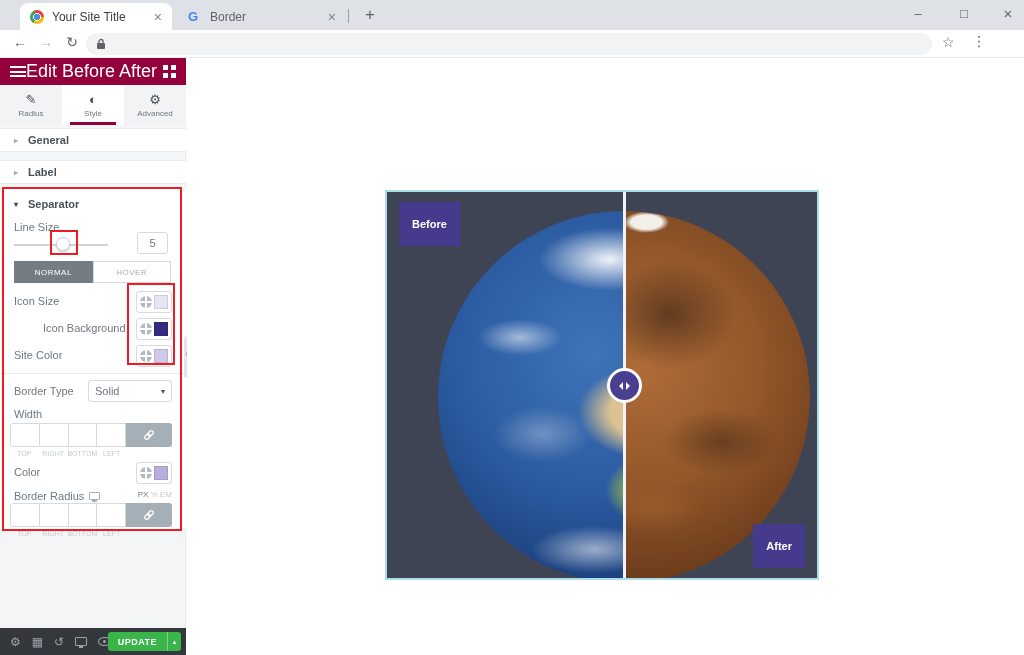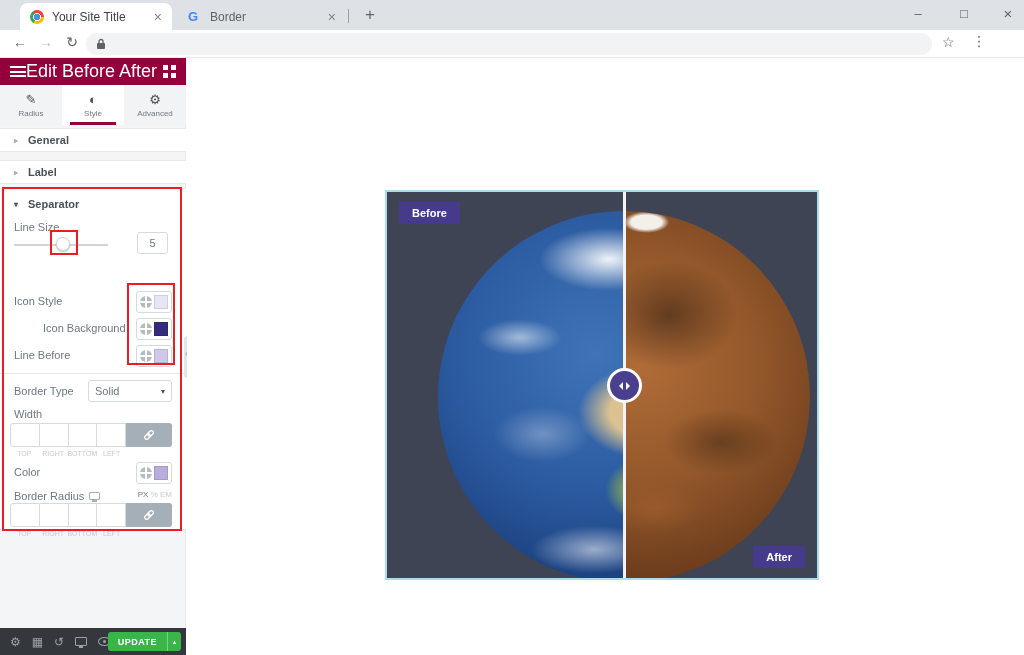--- a/index.html
+++ b/index.html
@@ -180,21 +180,21 @@
       radial-gradient(ellipse 80px 45px at 76% 62%, rgba(45,28,16,.42), rgba(45,28,16,0) 72%),
       radial-gradient(ellipse 70px 35px at 58% 80%, rgba(168,100,48,.5), rgba(168,100,48,0) 72%),
       radial-gradient(circle at 55% 42%, #b06c38 0%, #92572a 40%, #68391b 75%, #40220f 100%); }
   #ba-divider { position:absolute; left:236px; top:0; width:3px; height:100%; background:#f2f2f8; }
   #ba-handle { position:absolute; left:220px; top:176px; width:35px; height:35px; border-radius:50%;
     background:#4a3e8f; border:3px solid #fff; display:flex; align-items:center; justify-content:center;
     gap:3px; }
   .tri-l { width:0; height:0; border:4px solid transparent; border-right-color:#fff; border-left-width:0; }
   .tri-r { width:0; height:0; border:4px solid transparent; border-left-color:#fff; border-right-width:0; }
   .ba-badge { position:absolute; background:#453a8c; color:#fff; font-size:11px; font-weight:bold;
-    padding:5px 13px; }
+    padding:16px 13px; }
   #badge-before { left:12px; top:10px; }
   #badge-after { right:12px; bottom:10px; }
 
   
   .annot { position:absolute; border:2px solid #ed1c24; pointer-events:none; }
   #annot-separator { left:2px; top:187px; width:180px; height:344px; }
   #annot-handle { left:50px; top:230px; width:28px; height:25px; }
   #annot-colors { left:127px; top:283px; width:48px; height:82px; }
 
   input { outline:none; font-family:"Liberation Sans", sans-serif; }
@@ -276,34 +276,38 @@
       <div id="sep-head">
         <span class="caret">▾</span>
         <span>Separator</span>
       </div>
 
       <div class="ctl-label" id="lbl-linesize">Line Size</div>
       <div id="slider-track"></div>
       <div id="slider-handle"></div>
       <input id="linesize-input" value="5" style="">
 
-
-      <div class="color-row-label" id="row-iconcolor-label">Icon Style</div>
+      <div id="state-tabs">
+        <div class="state-tab active">NORMAL</div>
+        <div class="state-tab">HOVER</div>
+      </div>
+
+      <div class="color-row-label" id="row-iconcolor-label">Icon Size</div>
       <div class="color-group" id="row-iconcolor-group">
         <span class="globe"></span>
         <span class="swatch" style="background:#e7e5f4"></span>
       </div>
 
       <div class="color-row-label" id="row-iconbg-label">Icon Background</div>
       <div class="color-group" id="row-iconbg-group">
         <span class="globe"></span>
         <span class="swatch" style="background:#332c7e"></span>
       </div>
 
-      <div class="color-row-label" id="row-linecolor-label">Line Before</div>
+      <div class="color-row-label" id="row-linecolor-label">Site Color</div>
       <div class="color-group" id="row-linecolor-group">
         <span class="globe"></span>
         <span class="swatch" style="background:#cfc8ea"></span>
       </div>
 
       <div id="sep-divider"></div>
 
       <div class="ctl-label" id="lbl-bordertype">Border Type</div>
       <div id="bordertype-select">
         <span>Solid</span>

